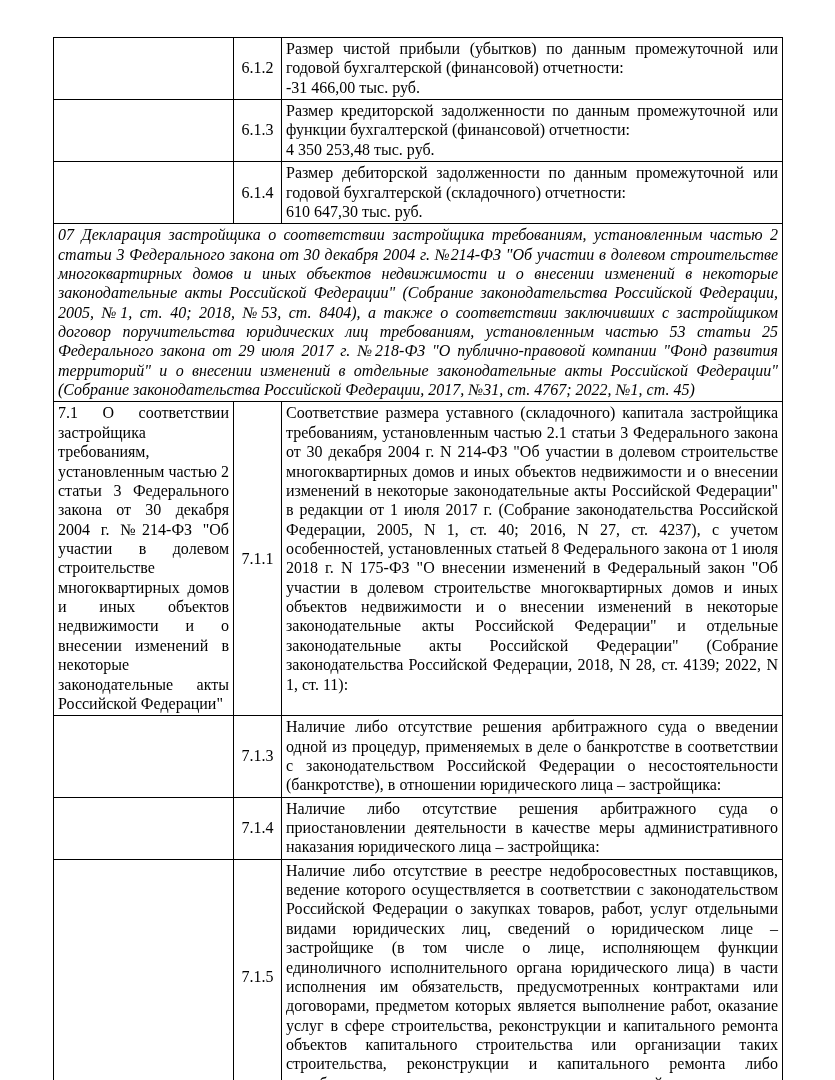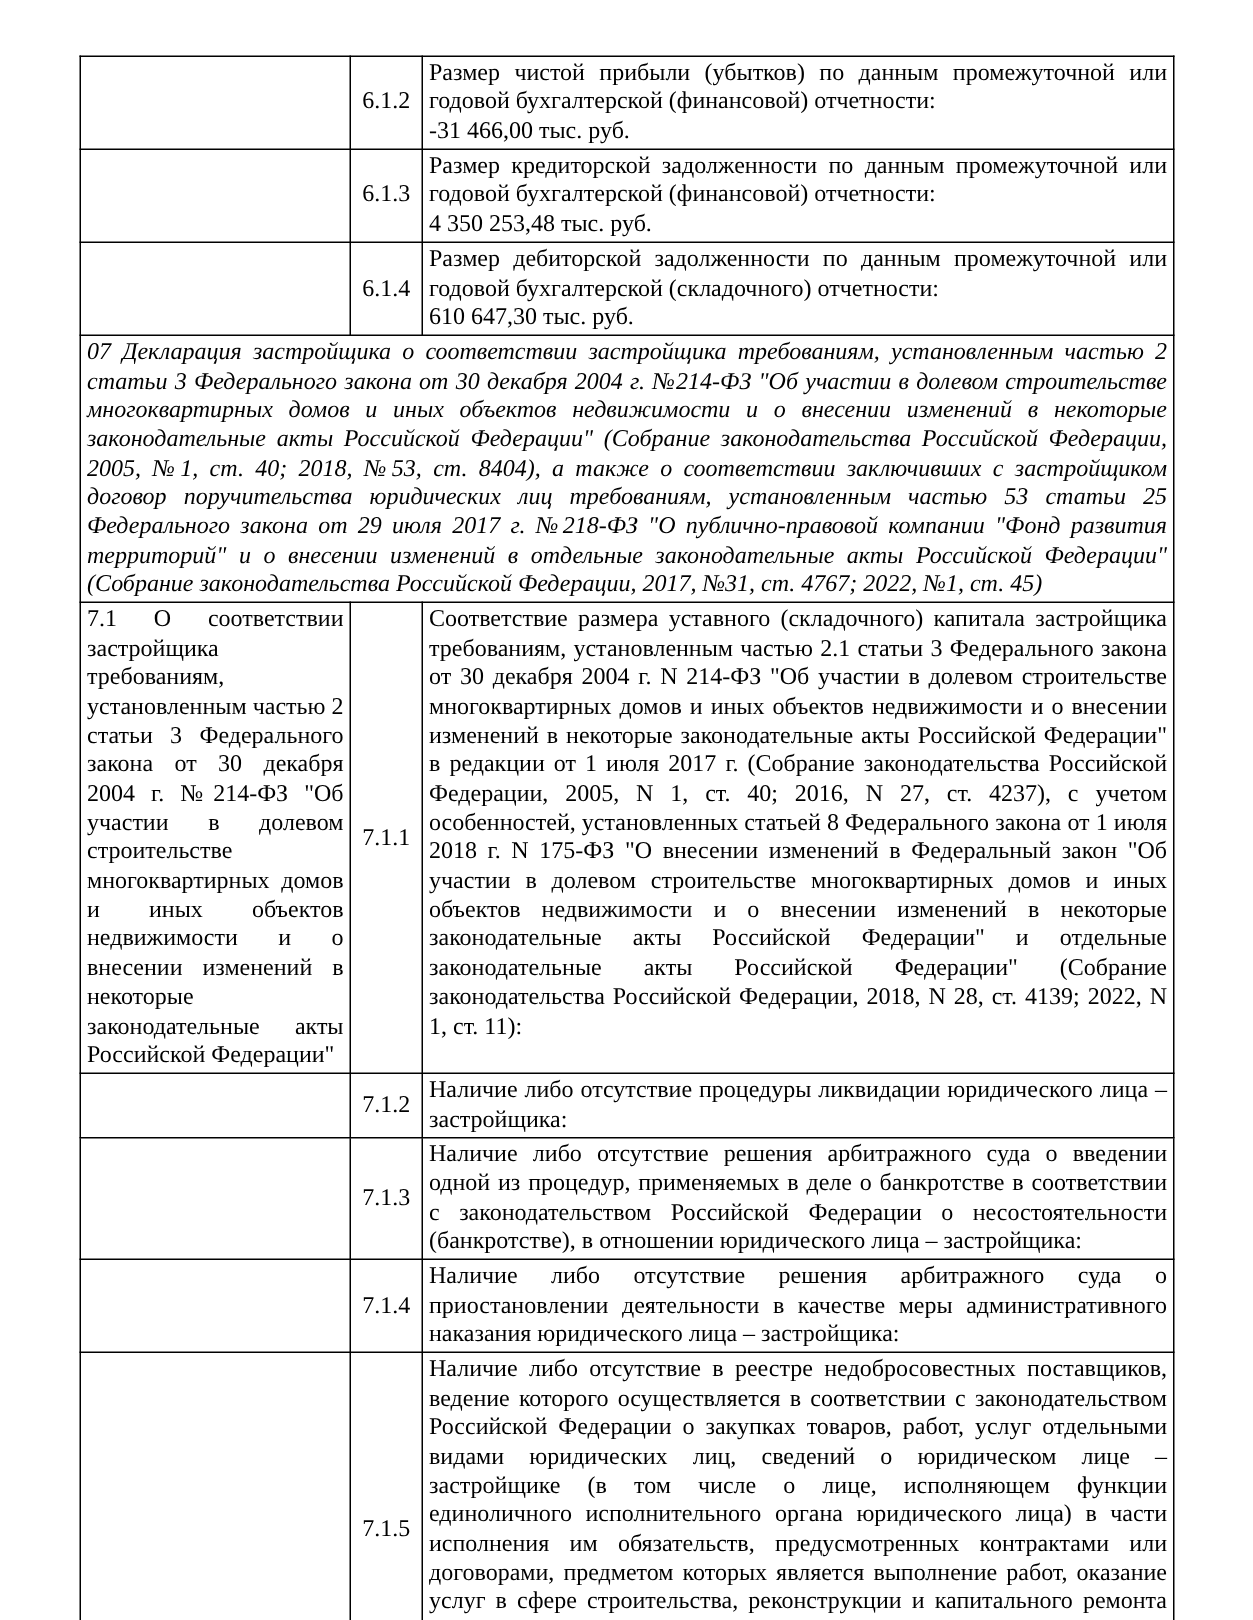--- a/index.html
+++ b/index.html
@@ -71,21 +71,21 @@
         <td class="content">
           <span>Размер чистой прибыли (убытков) по данным промежуточной или годовой бухгалтерской (финансовой) отчетности:</span>
           <div class="val">-31 466,00 тыс. руб.</div>
         </td>
       </tr>
 
       <tr>
         <td class="side"></td>
         <td class="num">6.1.3</td>
         <td class="content">
-          <span>Размер кредиторской задолженности по данным промежуточной или годовой бухгалтерской (финансовой) отчетности:</span>
+          <span>Размер кредиторской задолженности по данным промежуточной или функции бухгалтерской (финансовой) отчетности:</span>
           <div class="val">4 350 253,48 тыс. руб.</div>
         </td>
       </tr>
 
       <tr>
         <td class="side"></td>
         <td class="num">6.1.4</td>
         <td class="content">
           <span>Размер дебиторской задолженности по данным промежуточной или годовой бухгалтерской (складочного) отчетности:</span>
           <div class="val">610 647,30 тыс. руб.</div>
@@ -95,25 +95,20 @@
       <tr>
         <td class="section" colspan="3">07 Декларация застройщика о соответствии застройщика требованиям, установленным частью 2 статьи 3 Федерального закона от 30 декабря 2004 г. №214-ФЗ "Об участии в долевом строительстве многоквартирных домов и иных объектов недвижимости и о внесении изменений в некоторые законодательные акты Российской Федерации" (Собрание законодательства Российской Федерации, 2005, №1, ст. 40; 2018, №53, ст. 8404), а также о соответствии заключивших с застройщиком договор поручительства юридических лиц требованиям, установленным частью 53 статьи 25 Федерального закона от 29 июля 2017 г. №218-ФЗ "О публично-правовой компании "Фонд развития территорий" и о внесении изменений в отдельные законодательные акты Российской Федерации" (Собрание законодательства Российской Федерации, 2017, №31, ст. 4767; 2022, №1, ст. 45)</td>
       </tr>
 
       <tr>
         <td class="side">7.1 О соответствии застройщика требованиям, установленным частью 2 статьи 3 Федерального закона от 30 декабря 2004 г. №214-ФЗ "Об участии в долевом строительстве многоквартирных домов и иных объектов недвижимости и о внесении изменений в некоторые законодательные акты Российской Федерации"</td>
         <td class="num">7.1.1</td>
         <td class="content">Соответствие размера уставного (складочного) капитала застройщика требованиям, установленным частью 2.1 статьи 3 Федерального закона от 30 декабря 2004 г. N 214-ФЗ "Об участии в долевом строительстве многоквартирных домов и иных объектов недвижимости и о внесении изменений в некоторые законодательные акты Российской Федерации" в редакции от 1 июля 2017 г. (Собрание законодательства Российской Федерации, 2005, N 1, ст. 40; 2016, N 27, ст. 4237), с учетом особенностей, установленных статьей 8 Федерального закона от 1 июля 2018 г. N 175-ФЗ "О внесении изменений в Федеральный закон "Об участии в долевом строительстве многоквартирных домов и иных объектов недвижимости и о внесении изменений в некоторые законодательные акты Российской Федерации" и отдельные законодательные акты Российской Федерации" (Собрание законодательства Российской Федерации, 2018, N 28, ст. 4139; 2022, N 1, ст. 11):</td>
       </tr>
 
-      <tr>
-        <td class="side"></td>
-        <td class="num">7.1.2</td>
-        <td class="content">Наличие либо отсутствие процедуры ликвидации юридического лица – застройщика:</td>
-      </tr>
 
       <tr>
         <td class="side"></td>
         <td class="num">7.1.3</td>
         <td class="content">Наличие либо отсутствие решения арбитражного суда о введении одной из процедур, применяемых в деле о банкротстве в соответствии с законодательством Российской Федерации о несостоятельности (банкротстве), в отношении юридического лица – застройщика:</td>
       </tr>
 
       <tr>
         <td class="side"></td>
         <td class="num">7.1.4</td>

